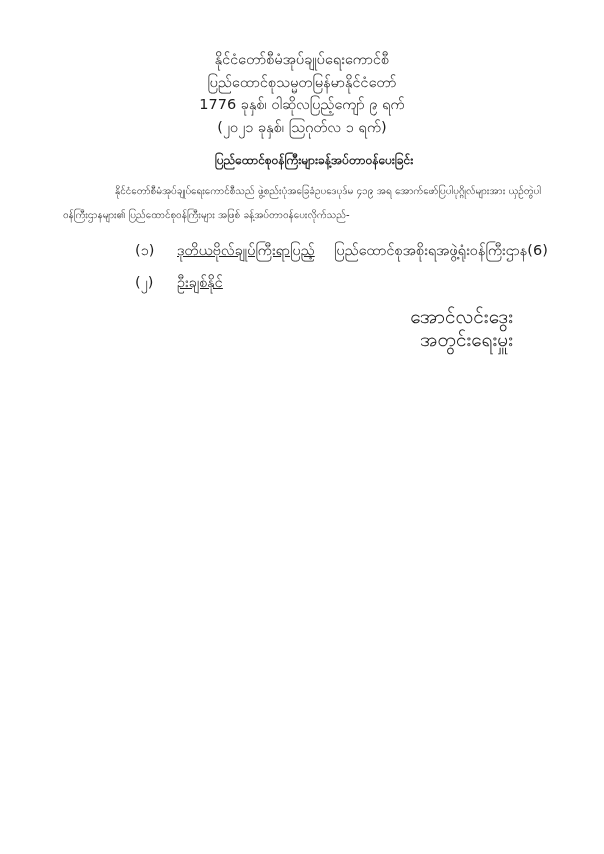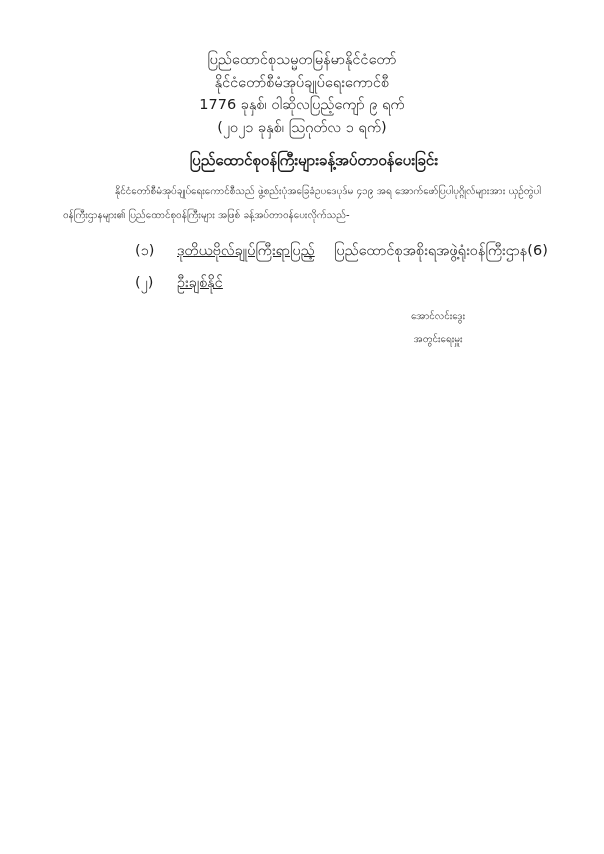--- a/index.html
+++ b/index.html
@@ -22,21 +22,21 @@
     text-align: center;
     font-size: 14.5px;
     line-height: 22.5px;
   }
   .header-line {
     white-space: nowrap;
   }
   .doc-title {
     text-align: center;
     font-weight: bold;
-    font-size: 15px;
+    font-size: 12px;
     margin-top: 11px;
     margin-left: 24px; 
     line-height: 22px;
   }
   .body-paragraph {
     margin: 8px 0 0 0;
     font-size: 10px;
     line-height: 23.5px;
     text-align: justify;
     text-indent: 52px;
@@ -69,33 +69,33 @@
     margin-top: 33px;
     margin-left: 292px;
     font-size: 14.5px;
     line-height: 22px;
   }
   .signature-block {
     margin-top: 11px;
     margin-left: auto;
     margin-right: 28px;
     width: 150px;
-    text-align: center;
-    font-size: 10px;
+    text-align: right;
+    font-size: 19px;
     line-height: 22.5px;
   }
 </style>
 </head>
 <body>
 
 <div class="page">
 
   <div class="header-block">
+    <div class="header-line">နိုင်ငံတော်စီမံအုပ်ချုပ်ရေးကောင်စီ</div>
     <div class="header-line">ပြည်ထောင်စုသမ္မတမြန်မာနိုင်ငံတော်</div>
-    <div class="header-line">နိုင်ငံတော်စီမံအုပ်ချုပ်ရေးကောင်စီ</div>
     <div class="header-line">1776 ခုနှစ်၊ ဝါဆိုလပြည့်ကျော် ၉ ရက်</div>
     <div class="header-line">(၂၀၂၁ ခုနှစ်၊ သြဂုတ်လ ၁ ရက်)</div>
   </div>
 
   <div class="doc-title">ပြည်ထောင်စုဝန်ကြီးများခန့်အပ်တာဝန်ပေးခြင်း</div>
 
   <p class="body-paragraph">နိုင်ငံတော်စီမံအုပ်ချုပ်ရေးကောင်စီသည် ဖွဲ့စည်းပုံအခြေခံဥပဒေပုဒ်မ ၄၁၉ အရ အောက်ဖော်ပြပါပုဂ္ဂိုလ်များအား ယှဉ်တွဲပါဝန်ကြီးဌာနများ၏ ပြည်ထောင်စုဝန်ကြီးများ အဖြစ် ခန့်အပ်တာဝန်ပေးလိုက်သည်-</p>
 
   <div class="appointment-list">
     <div class="appointment-row">

